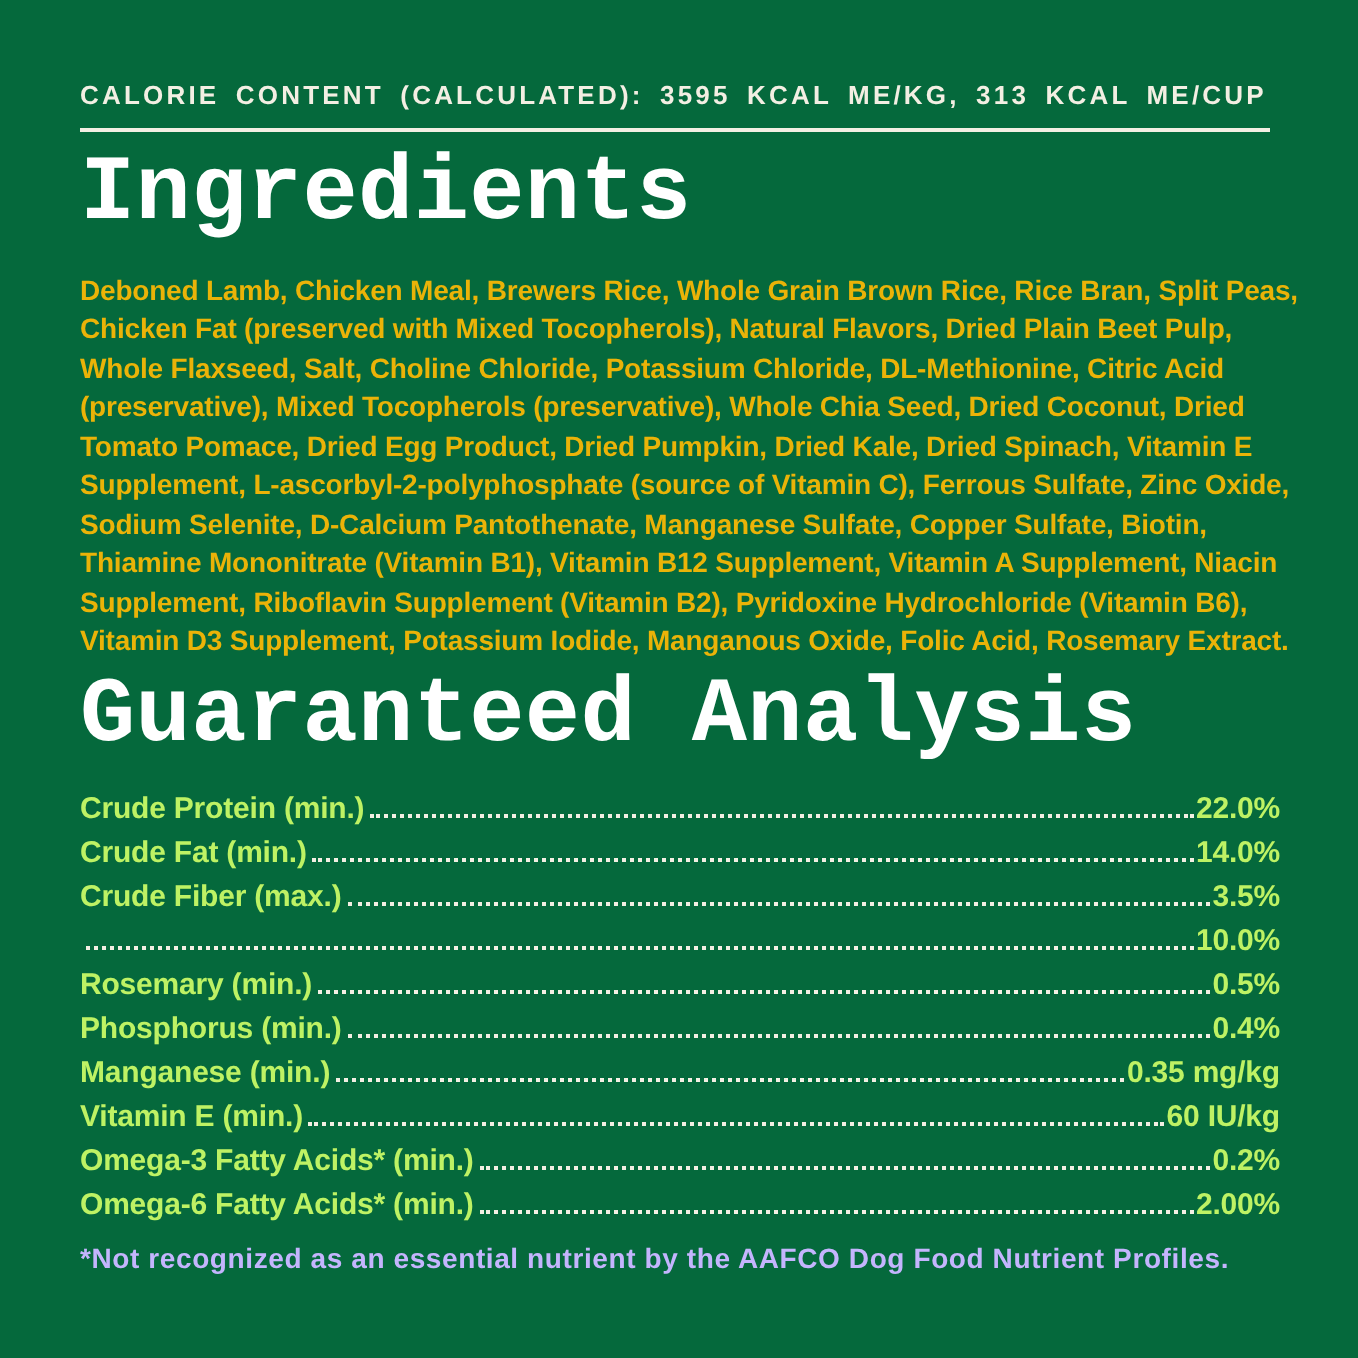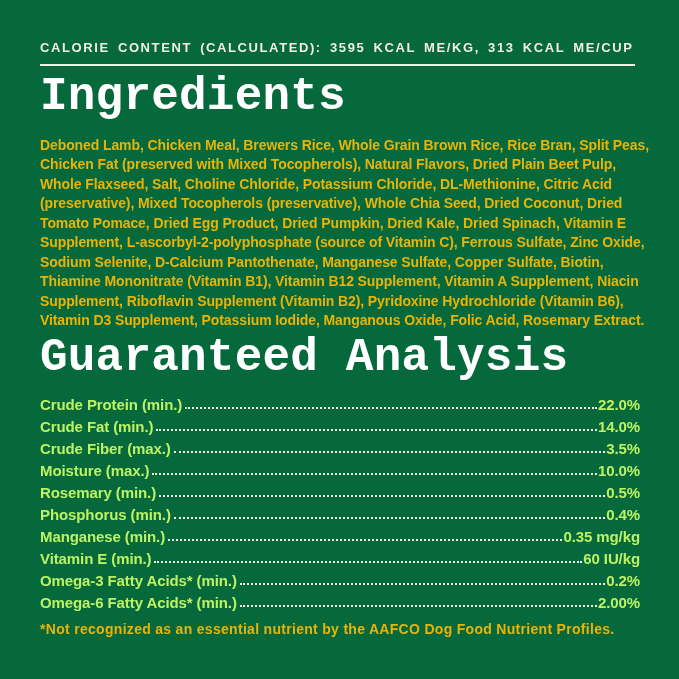--- a/index.html
+++ b/index.html
@@ -67,21 +67,21 @@
     border-bottom: 2px dotted #F3EFE3;
     margin: 0 1px 4px 3px;
     min-width: 10px;
   }
   .row-value { white-space: nowrap; }
   .footnote {
     margin-top: 10px;
     font-size: 14px;
     font-weight: 700;
     letter-spacing: 0.3px;
-    color: #eab308;
+    color: #c4b5fd;
     width: 609px;
   }
 </style>
 </head>
 <body>
 
 <div class="panel">
 
   <div class="calorie-line">CALORIE CONTENT (CALCULATED): 3595 KCAL ME/KG, 313 KCAL ME/CUP</div>
 
@@ -104,21 +104,20 @@
       <span class="row-label">Crude Fat (min.)</span>
       <span class="leader"></span>
       <span class="row-value">14.0%</span>
     </div>
       <div class="analysis-row">
       <span class="row-label">Crude Fiber (max.)</span>
       <span class="leader"></span>
       <span class="row-value">3.5%</span>
     </div>
       <div class="analysis-row">
-      <span class="row-label">Moisture (max.)</span>
       <span class="leader"></span>
       <span class="row-value">10.0%</span>
     </div>
       <div class="analysis-row">
       <span class="row-label">Rosemary (min.)</span>
       <span class="leader"></span>
       <span class="row-value">0.5%</span>
     </div>
       <div class="analysis-row">
       <span class="row-label">Phosphorus (min.)</span>

